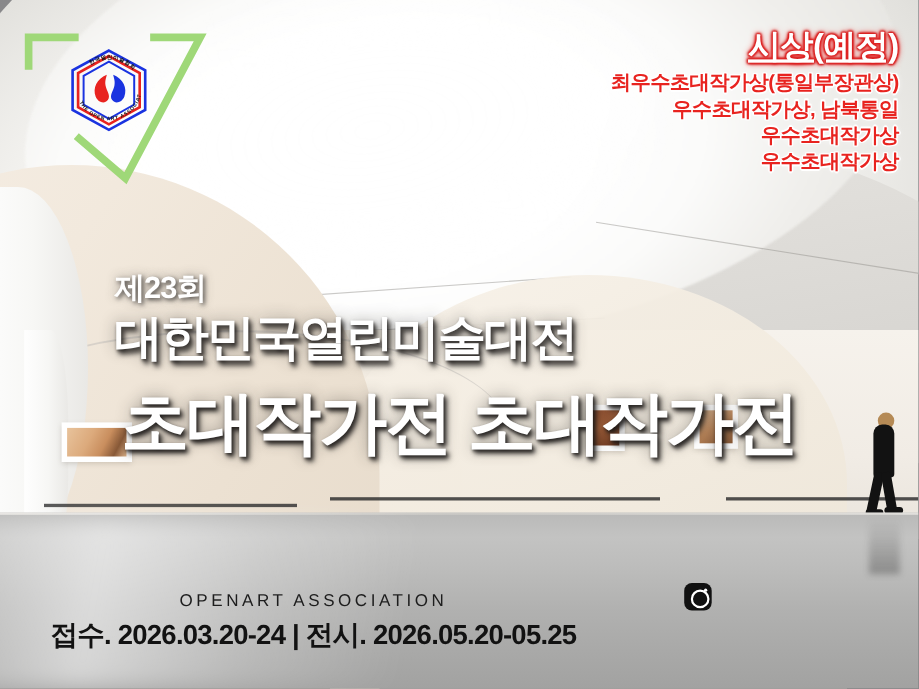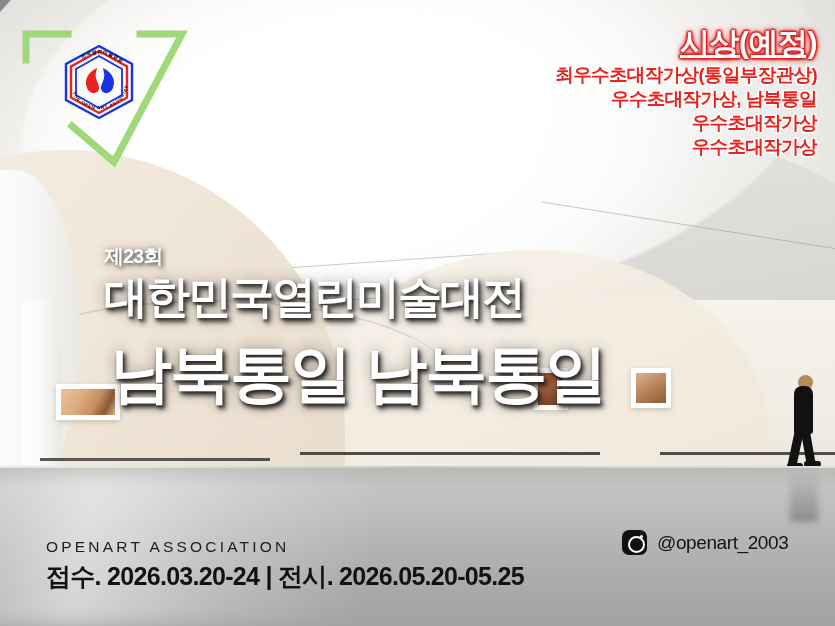--- a/index.html
+++ b/index.html
@@ -162,36 +162,36 @@
     font-size:18.5px; font-weight:800; color:#e8231f; letter-spacing:-.6px;
     margin-top:3px;
     text-shadow:
       1.4px 0 0 #fff, -1.4px 0 0 #fff, 0 1.4px 0 #fff, 0 -1.4px 0 #fff,
       1px 1px 0 #fff, -1px 1px 0 #fff, 1px -1px 0 #fff, -1px -1px 0 #fff,
       0 0 6px rgba(255,255,255,.85);
   }
 
   .headline { position:absolute; left:104px; top:243px; }
   .edition {
-    font-size:20px; font-weight:800; color:#ffffff; letter-spacing:-1px;
+    font-size:28px; font-weight:800; color:#ffffff; letter-spacing:-1px;
     text-shadow:2px 2px 4px rgba(40,38,36,.75), 0 0 10px rgba(60,58,55,.45);
   }
   .title-1, .title-2 {
     font-weight:900; color:#ffffff; letter-spacing:-2px; line-height:1.0;
     text-shadow:
       3px 4px 5px rgba(25,23,21,.80),
       1px 2px 3px rgba(25,23,21,.70),
       0 0 14px rgba(45,42,40,.45);
   }
   .title-1 { font-size:44px; margin-top:5px; }
   .title-2 { font-size:62px; margin-top:24px; margin-left:6px; }
 
   .footer-left { position:absolute; left:46px; top:538px; }
   .org-name {
-    font-size:15.5px; font-weight:500; color:#1d1d1d; letter-spacing:3.2px;
+    font-size:15.5px; font-weight:500; color:#1d1d1d; letter-spacing:3.2px;text-align:center;
   }
   .dates {
     font-size:25px; font-weight:700; color:#121212; letter-spacing:-.7px; margin-top:4px;
   }
 
   .socials { position:absolute; left:622px; top:530px; }
   .social-row { display:flex; align-items:center; gap:10px; margin-bottom:9px; }
   .social-handle { font-size:19px; font-weight:500; color:#141414; letter-spacing:-.4px; }
   .ig-badge { width:25px; height:25px; border-radius:7px; background:#111;
     position:relative; flex:0 0 auto; }
@@ -295,28 +295,27 @@
     <div class="awards-title">시상(예정)</div>
     <div class="award-item">최우수초대작가상(통일부장관상)</div>
     <div class="award-item">우수초대작가상, 남북통일</div>
     <div class="award-item">우수초대작가상</div>
     <div class="award-item">우수초대작가상</div>
   </div>
 
   <div class="headline">
     <div class="edition">제23회</div>
     <div class="title-1">대한민국열린미술대전</div>
-    <div class="title-2">남북통일 남북통일</div>
+    <div class="title-2">초대작가전 초대작가전</div>
   </div>
 
   <div class="footer-left">
     <div class="org-name">OPENART ASSOCIATION</div>
     <div class="dates">접수. 2026.03.20-24  |  전시. 2026.05.20-05.25</div>
   </div>
 
   <div class="socials">
     <div class="social-row">
       <span class="ig-badge"></span>
-      <span class="social-handle">@openart_2003</span>
     </div>
   </div>
 
 </div>
 
 </body></html>

